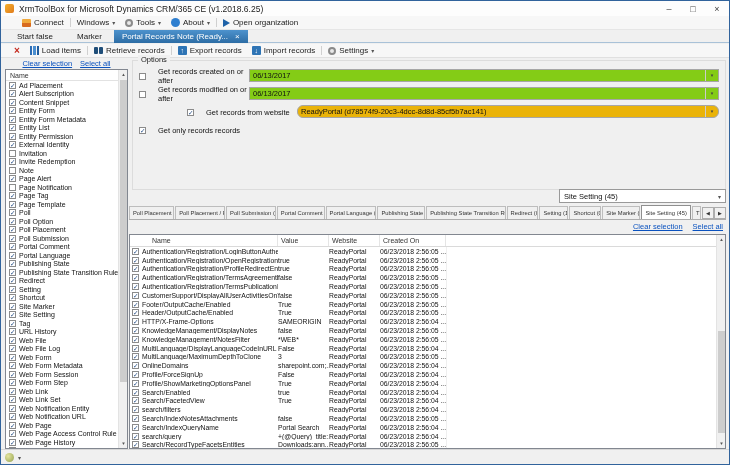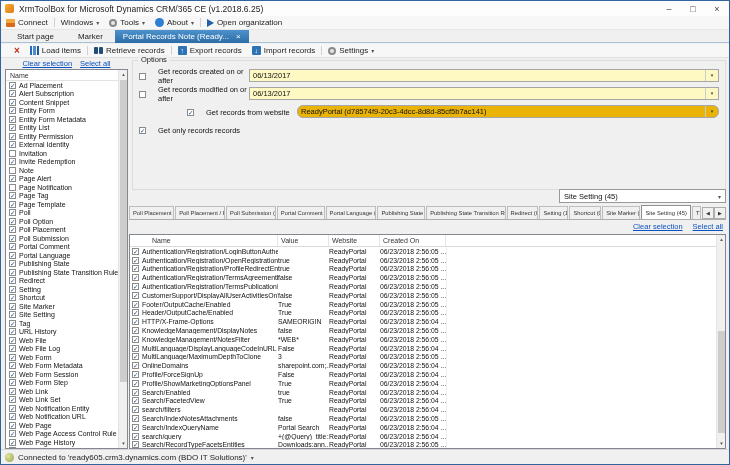--- a/index.html
+++ b/index.html
@@ -13,21 +13,21 @@
   .app-icon { width:9px; height:9px; border-radius:2px;
               background:linear-gradient(135deg,#f5b02c,#e07b1c); margin-right:5px; }
   .win-title { font-size:8.5px; color:#222; white-space:nowrap; }
   .win-controls { position:absolute; right:0; top:0; height:15px; display:flex; }
   .win-btn { width:24px; height:15px; display:flex; align-items:center; justify-content:center;
              font-size:9px; color:#444; }
 
   
   .menubar { position:absolute; top:15px; left:0; right:0; height:14px; background:#f7f7f7;
              border-bottom:1px solid #e6e6e6; display:flex; align-items:center;
-             padding-left:0; font-size:8px; color:#222; }
+             padding-left:16px; font-size:8px; color:#222; }
   .menu-item { display:flex; align-items:center; gap:3px; padding:0 5px; height:100%; cursor:default; }
   .vsep { width:1px; height:9px; background:#d0d0d0; margin:0 1px; }
   .caret { font-size:6px; color:#555; }
   .icon { display:inline-block; }
   .connect-icon { width:9px; height:8px; background:linear-gradient(180deg,#f0a93c 50%,#d86a1e 50%); border-radius:1px; }
   .gear-icon { width:8px; height:8px; border-radius:50%; border:2px solid #8a8a8a; background:#e8e8e8; }
   .info-icon { width:9px; height:9px; border-radius:50%; background:#2f7fd0; color:#fff;
                font-size:7px; line-height:9px; text-align:center; font-weight:bold; }
   .open-organization-icon { width:0; height:0; border-left:7px solid #1e62a8;
                border-top:4px solid transparent; border-bottom:4px solid transparent; }
@@ -78,21 +78,21 @@
   .grid .sb-thumb { top:45%; height:48%; }
 
   
   .options-group { position:absolute; left:131px; top:59px; right:3px; height:130px;
                    border:1px solid #dcdcdc; }
   .group-label { position:absolute; top:-6px; left:5px; background:#f0f0f0; padding:0 3px;
                  font-size:7.5px; color:#222; }
   .opt-row { position:absolute; left:6px; right:6px; height:14px; display:flex; align-items:center; }
   .opt-label { display:flex; align-items:center; gap:12px; font-size:7.5px; color:#111; width:110px; }
   .opt-field { position:absolute; left:110px; right:0; top:0; height:13px; border:1px solid #a6a6a6;
-               background:#fef9c3; font-size:7.5px; line-height:11px; padding:0 3px; color:#111;
+               background:#84cc16; font-size:7.5px; line-height:11px; padding:0 3px; color:#111;
                display:flex; align-items:center; }
   .opt-field.disabled-combo { background:#eab308;border-radius:6px; }
   .field-btn { position:absolute; right:0; top:0; bottom:0; width:13px; border-left:1px solid #ccc;
                display:flex; align-items:center; justify-content:center; font-size:5px; color:#444; }
 
   
   .entity-select { position:absolute; right:3px; top:188px; width:167px; height:14px;
                    background:#fff; border:1px solid #999; font-size:7.5px; color:#111;
                    display:flex; align-items:center; padding:0 4px; }
   .entity-select .caret { margin-left:auto; }
@@ -172,21 +172,21 @@
       </div>
       <span class="vsep"></span>
       <div class="menu-item">
         <span class="icon open-organization-icon"></span>
         <span>Open organization</span>
       </div>
     </div>
 
   <div class="main-tabs">
       <div class="mtab">
-        <span>Start page</span>
+        <span>Start false</span>
       </div>
       <div class="mtab">
         <span>Marker</span>
       </div>
       <div class="mtab active">
         <span>Portal Records Note (Ready...</span>
         <span class="tab-close">×</span>
       </div>
     </div>
 
@@ -659,17 +659,16 @@
       </div>
     <div class="scrollbar">
       <div class="sb-arrow sb-up">▲</div>
       <div class="sb-thumb"></div>
       <div class="sb-arrow sb-down">▼</div>
     </div>
   </div>
 
   <div class="statusbar">
     <span class="status-icon"></span>
-    <span>Connected to 'ready605.crm3.dynamics.com (BDO IT Solutions)'</span>
     <span class="caret">▾</span>
   </div>
 
 </div>
 
 </body></html>

